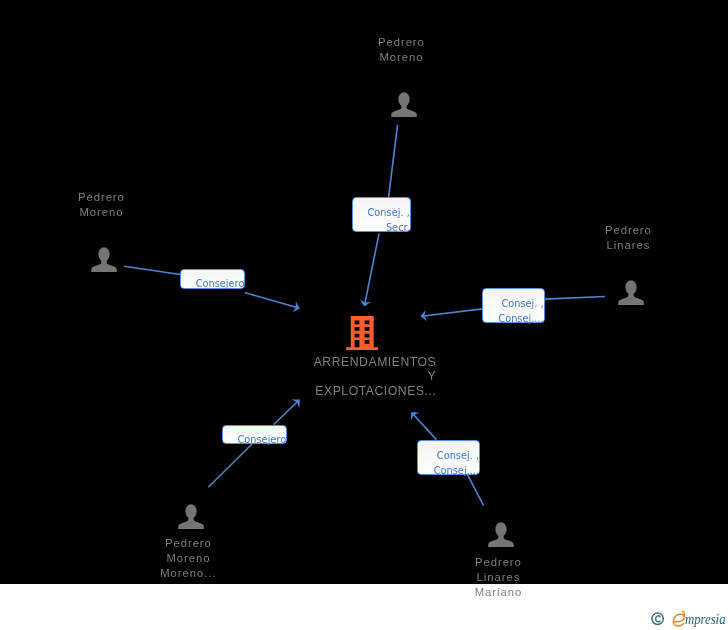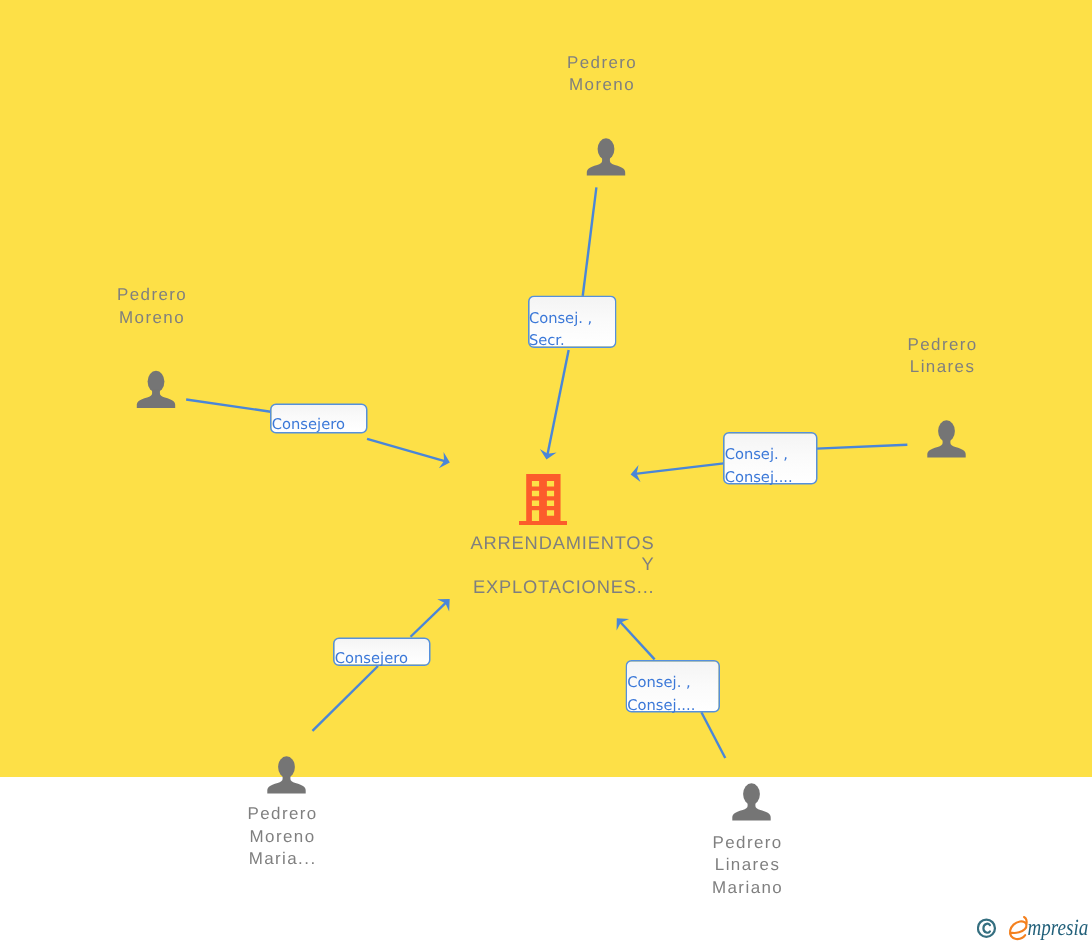--- a/index.html
+++ b/index.html
@@ -1,27 +1,27 @@
 <!DOCTYPE html>
 <html><head>
 <meta charset="utf-8">
 <title>Relationship graph</title>
 <style>
   html,body{margin:0;padding:0;background:#fff;}
   *{-webkit-font-smoothing:antialiased;}
   body{-webkit-font-smoothing:antialiased;}
   body{width:728px;height:630px;font-family:"Liberation Sans",sans-serif;overflow:hidden;position:relative;}
-  #stage{position:absolute;left:0;top:0;width:728px;height:518px;background:#fde047;text-decoration:underline;}
+  #stage{position:absolute;left:0;top:0;width:728px;height:584px;background:#000000;text-decoration:underline;}
   #edges{position:absolute;left:0;top:0;width:728px;height:630px;}
   .node{position:absolute;}
   .node-label{position:absolute;text-align:center;color:#7f7f7f;font-family:"Liberation Sans",sans-serif;font-size:11.3px;line-height:14.9px;letter-spacing:.95px;transform:translateZ(0);}
   .company-label{position:absolute;text-align:right;color:#7f7f7f;font-size:12.2px;line-height:14.8px;letter-spacing:.55px;transform:translateZ(0);}
   .edge-label{position:absolute;border:1.5px solid #5590dd;border-radius:4px;background:linear-gradient(to bottom,#f4f4f4 0%,#fafafa 45%,#ffffff 100%);color:#3b78d8;
               font-family:"DejaVu Sans",sans-serif;font-size:9.8px;text-align:center;box-sizing:border-box;
-              display:flex;flex-direction:column;align-items:flex-start;justify-content:center;white-space:nowrap;padding-top:12px;transform:translateZ(0);}
+              display:flex;flex-direction:column;align-items:flex-end;justify-content:center;white-space:nowrap;padding-top:12px;transform:translateZ(0);}
   .edge-label span{display:block;line-height:14.6px;}
   .wm{position:absolute;display:flex;align-items:flex-start;transform:translateZ(0);}
 </style>
 </head>
 <body>
 
 <div id="stage">
   <svg id="edges" viewBox="0 0 728 630" width="728" height="630">
       <g>
         <path d="M397.6 124.9L388.5 197.3" stroke="#4a86d8" stroke-width="1.6" fill="none"></path>
@@ -85,21 +85,21 @@
         <div>Pedrero</div>
         <div>Moreno</div>
       </div>
       <div class="node-label" style="left: 558.4px; top: 223.3px; width: 140px;">
         <div>Pedrero</div>
         <div>Linares</div>
       </div>
       <div class="node-label" style="left: 118.4px; top: 536px; width: 140px;">
         <div>Pedrero</div>
         <div>Moreno</div>
-        <div>Maria...</div>
+        <div>Moreno...</div>
       </div>
       <div class="node-label" style="left: 428.4px; top: 555.3px; width: 140px;">
         <div>Pedrero</div>
         <div>Linares</div>
         <div>Mariano</div>
       </div>
       <div class="company-label" style="left: 286.3px; top: 354.7px; width: 150px;">
         <div>ARRENDAMIENTOS</div>
         <div>Y</div>
         <div>EXPLOTACIONES...</div>

